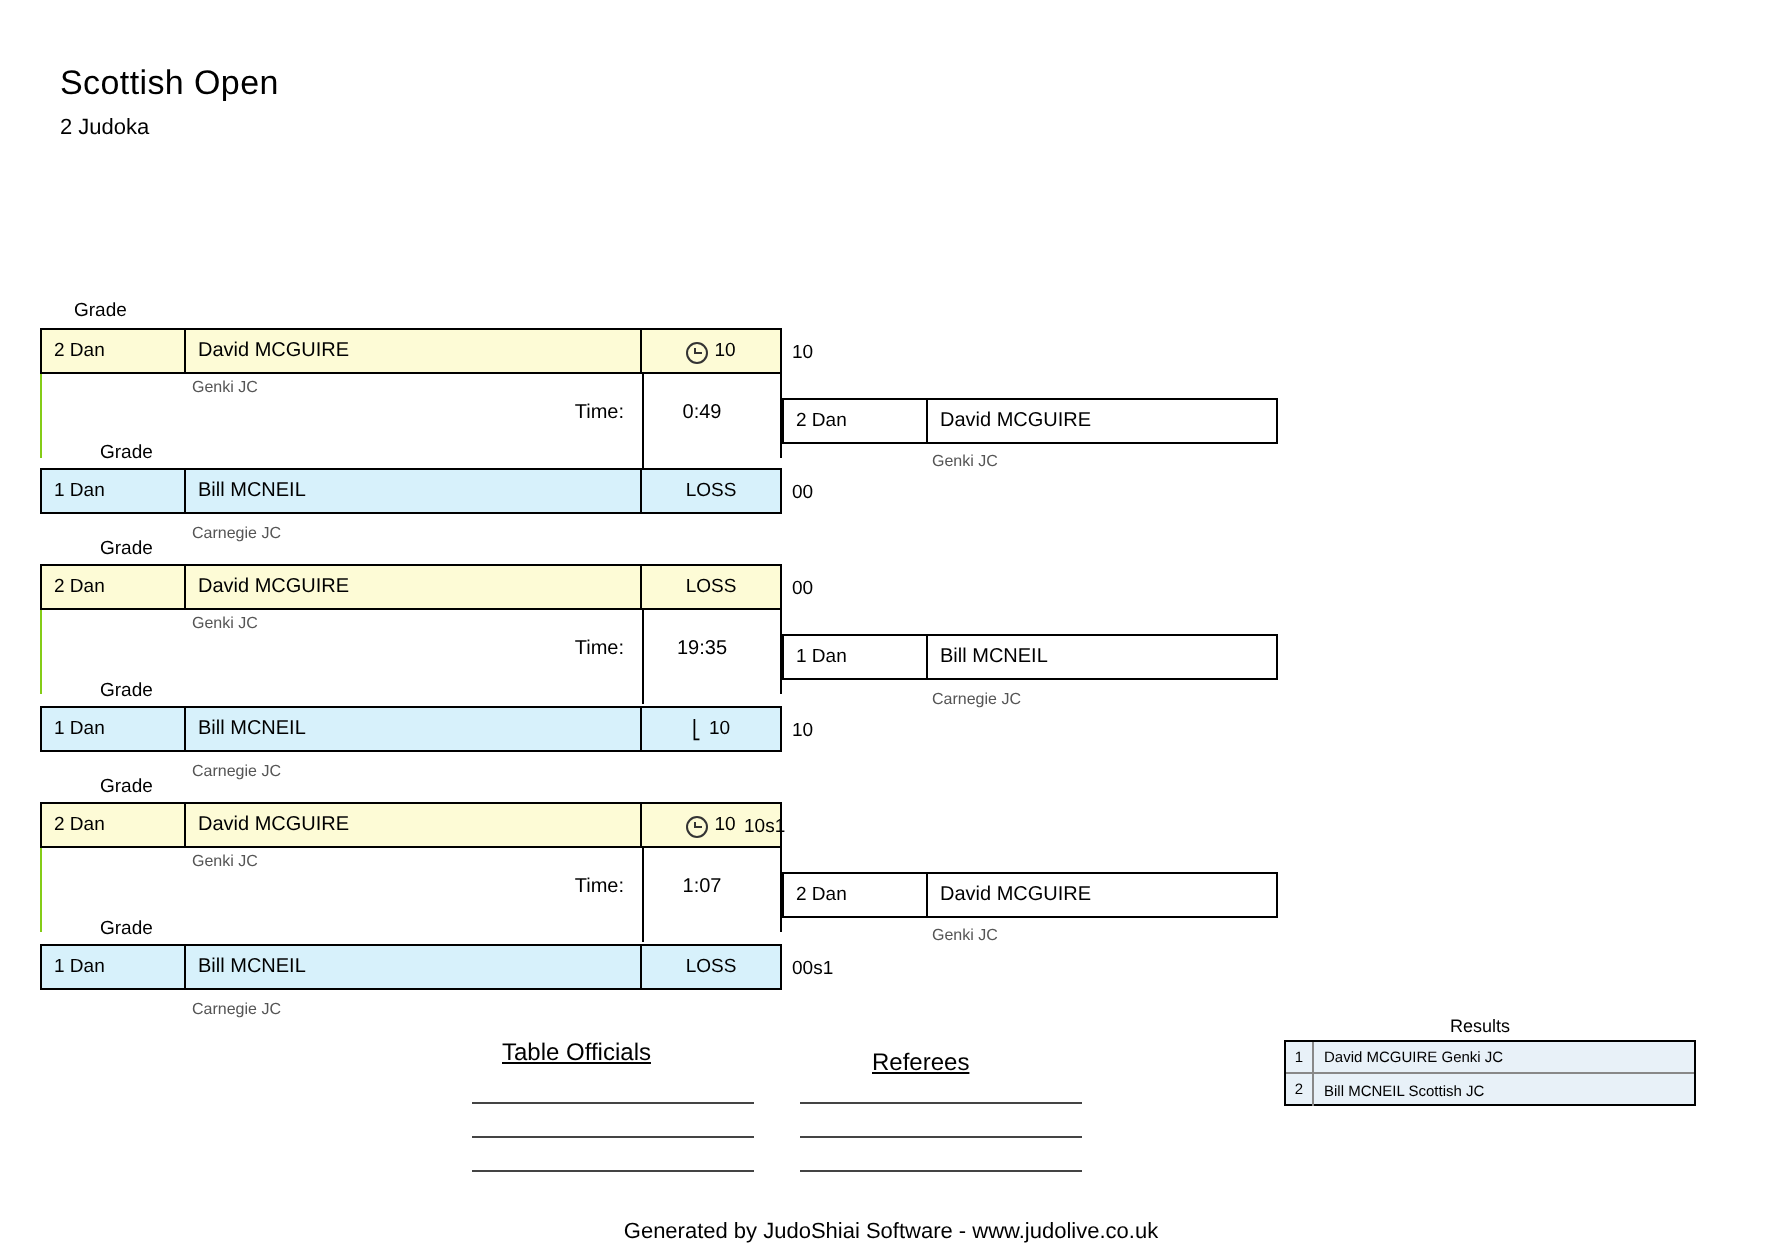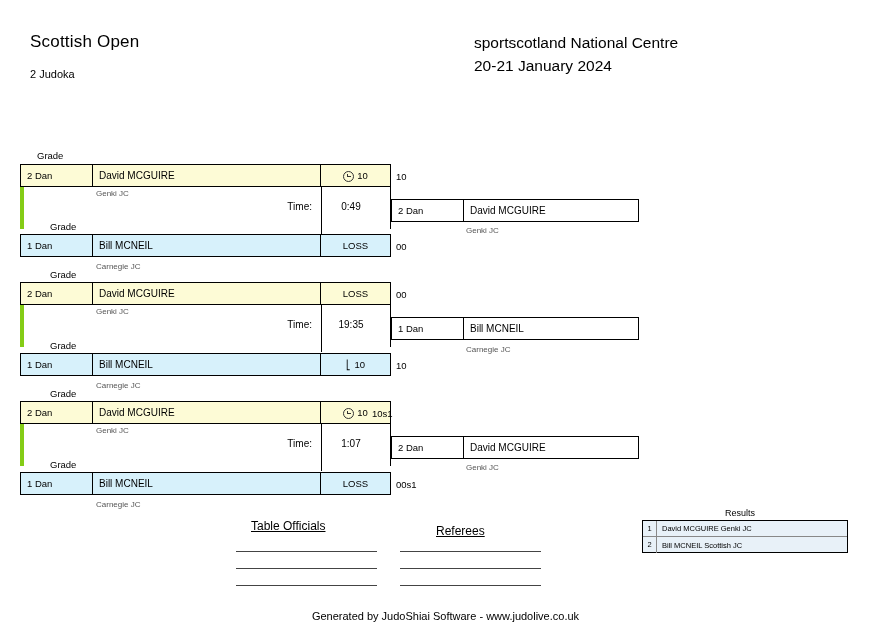--- a/index.html
+++ b/index.html
@@ -32,21 +32,21 @@
     letter-spacing: 0.2px;
   }
   .hdr-cat {
     font-size: 17px;
     line-height: 23px;
     letter-spacing: 0.2px;
   }
   .hdr-sub {
     font-size: 11px;
     line-height: 18px;
-    margin-top: 12px;
+    margin-top: 2px;
   }
   .hdr-center {
     position: absolute;
     left: 474px;
     top: 31px;
   }
   .hdr-venue {
     font-size: 15.5px;
     line-height: 23px;
   }
@@ -131,21 +131,21 @@
   .blue { background: #d7f1fb; }
   .white { background: #ffffff; }
 
   .pts {
     position: absolute;
     font-size: 9.5px;
   }
   .time-row {
     position: absolute;
     box-sizing: border-box;
-    border-left: 4px solid #84cc16;
+    border-left: 1px solid #84cc16;
     border-right: 1px solid #000;
     height: 42px;
   }
   .time-row .tlabel {
     position: absolute;
     right: 78px;
     top: 14px;
     font-size: 10px;
   }
   .time-row .tval {
@@ -245,24 +245,20 @@
 </head>
 <body>
 
 <div class="page">
 
   <div class="hdr-left">
     <div class="hdr-title">Scottish Open</div>
     <div class="hdr-sub">2 Judoka</div>
   </div>
 
-  <div class="hdr-center">
-    <div class="hdr-venue">sportscotland National Centre</div>
-    <div class="hdr-dates">20-21 January 2024</div>
-  </div>
 
 
   <div class="grade-label" style="left:37px; top:150px;">Grade</div>
   <div class="match-box yellow" style="left:20px; top:164px; width:371px;">
     <div class="cell-grade">2 Dan</div>
     <div class="cell-name">David MCGUIRE</div>
     <div class="cell-score">
       <span class="clock-ico"></span>
         <span>10</span>
     </div>

